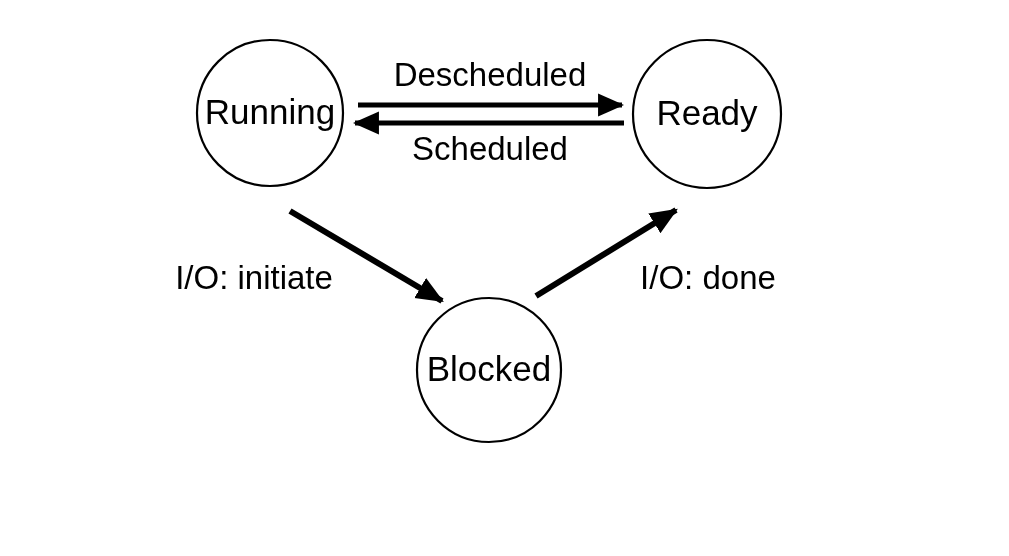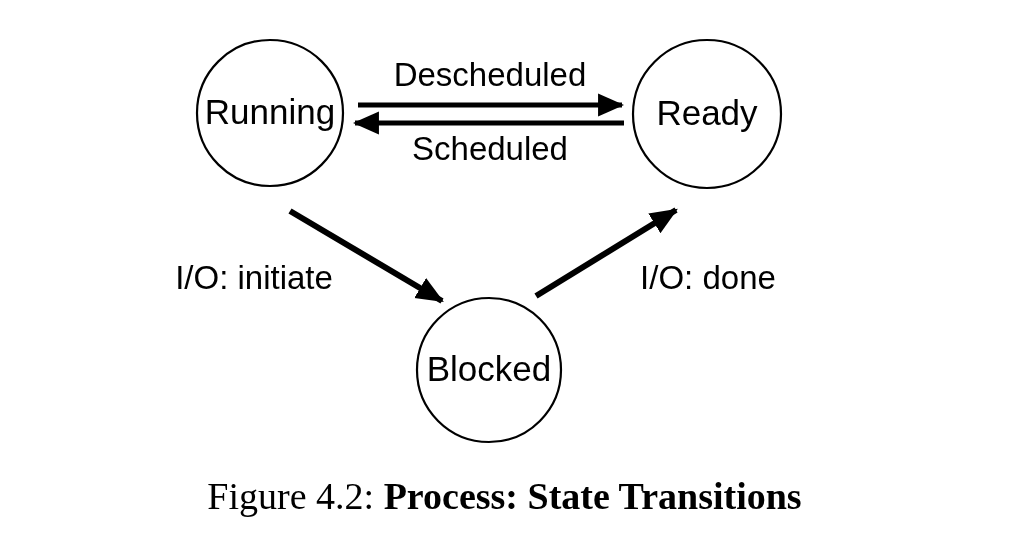--- a/index.html
+++ b/index.html
@@ -123,15 +123,14 @@
       <text class="edge-label" x="254" y="280">I/O: initiate</text>
     </g>
 
     <g>
       <line class="edge-line-diag" x1="536" y1="296" x2="676" y2="210" marker-end="url(#arrowhead-diag)"></line>
       <text class="edge-label" x="708" y="280">I/O: done</text>
     </g>
 
   </svg>
 
-  <div id="caption"><span class="caption-prefix">Figure 4.2:</span> <span class="caption-title">Process: State Transitions</span></div>
 
 </div>
 
 </body></html>

